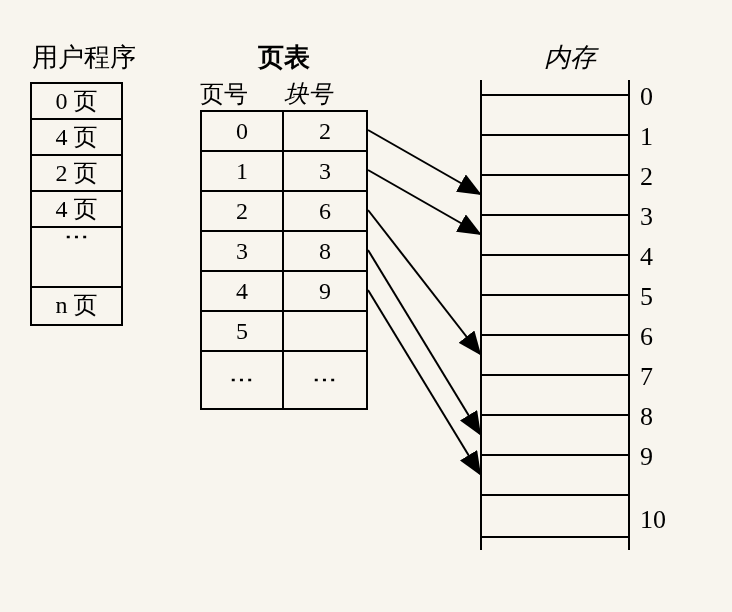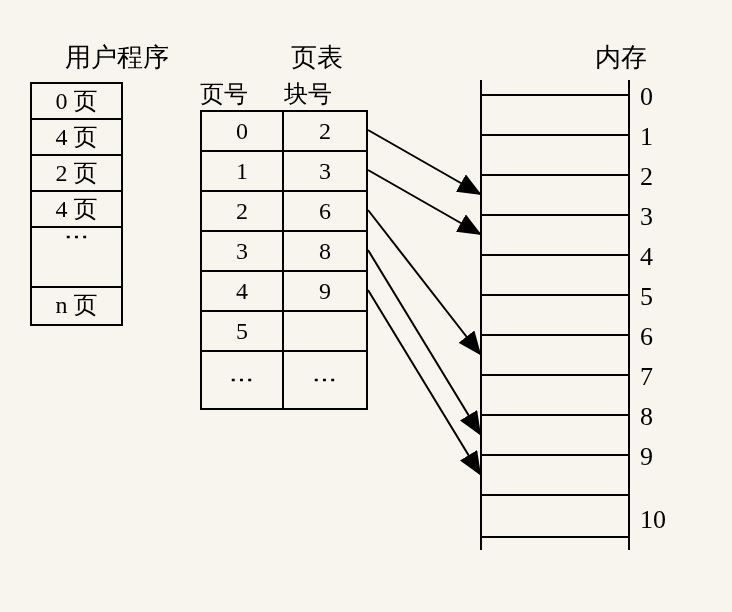--- a/index.html
+++ b/index.html
@@ -10,21 +10,20 @@
     background: #f8f5ee;
     font-family: "SimSun", "Songti SC", serif;
     font-size: 24px;
     color: #000;
     position: relative;
   }
   .title {
     position: absolute;
     font-size: 26px;
     text-align: center;
-    margin-left: 33px;
   }
   .subhead {
     position: absolute;
     font-size: 24px;
   }
   
   .user-table {
     position: absolute;
     left: 30px;
     top: 82px;
@@ -120,24 +119,24 @@
     position: absolute;
     left: 0; top: 0;
     width: 732px; height: 612px;
     pointer-events: none;
   }
 </style>
 </head>
 <body>
 
 <div class="title" style="left:30px; top:40px; width:108px;">用户程序</div>
-<div class="title" style="left:230px; top:40px; width:108px;">页表</div>
-<div class="title" style="left:548px; top:40px; width:80px;">内存</div>
+<div class="title" style="left:230px; top:40px; width:108px;font-weight:bold;">页表</div>
+<div class="title" style="left:530px; top:40px; width:80px;font-style:italic;">内存</div>
 <div class="subhead" style="left:200px; top:78px; width:84px;">页号</div>
-<div class="subhead" style="left:284px; top:78px; width:84px;">块号</div>
+<div class="subhead" style="left:284px; top:78px; width:84px;font-style:italic;">块号</div>
 
 <div class="user-table">
   <div class="row">0 页</div>
   <div class="row">4 页</div>
   <div class="row">2 页</div>
   <div class="row">4 页</div>
   <div class="dots"><span>⋮</span></div>
   <div class="row">n 页</div>
 </div>
 

